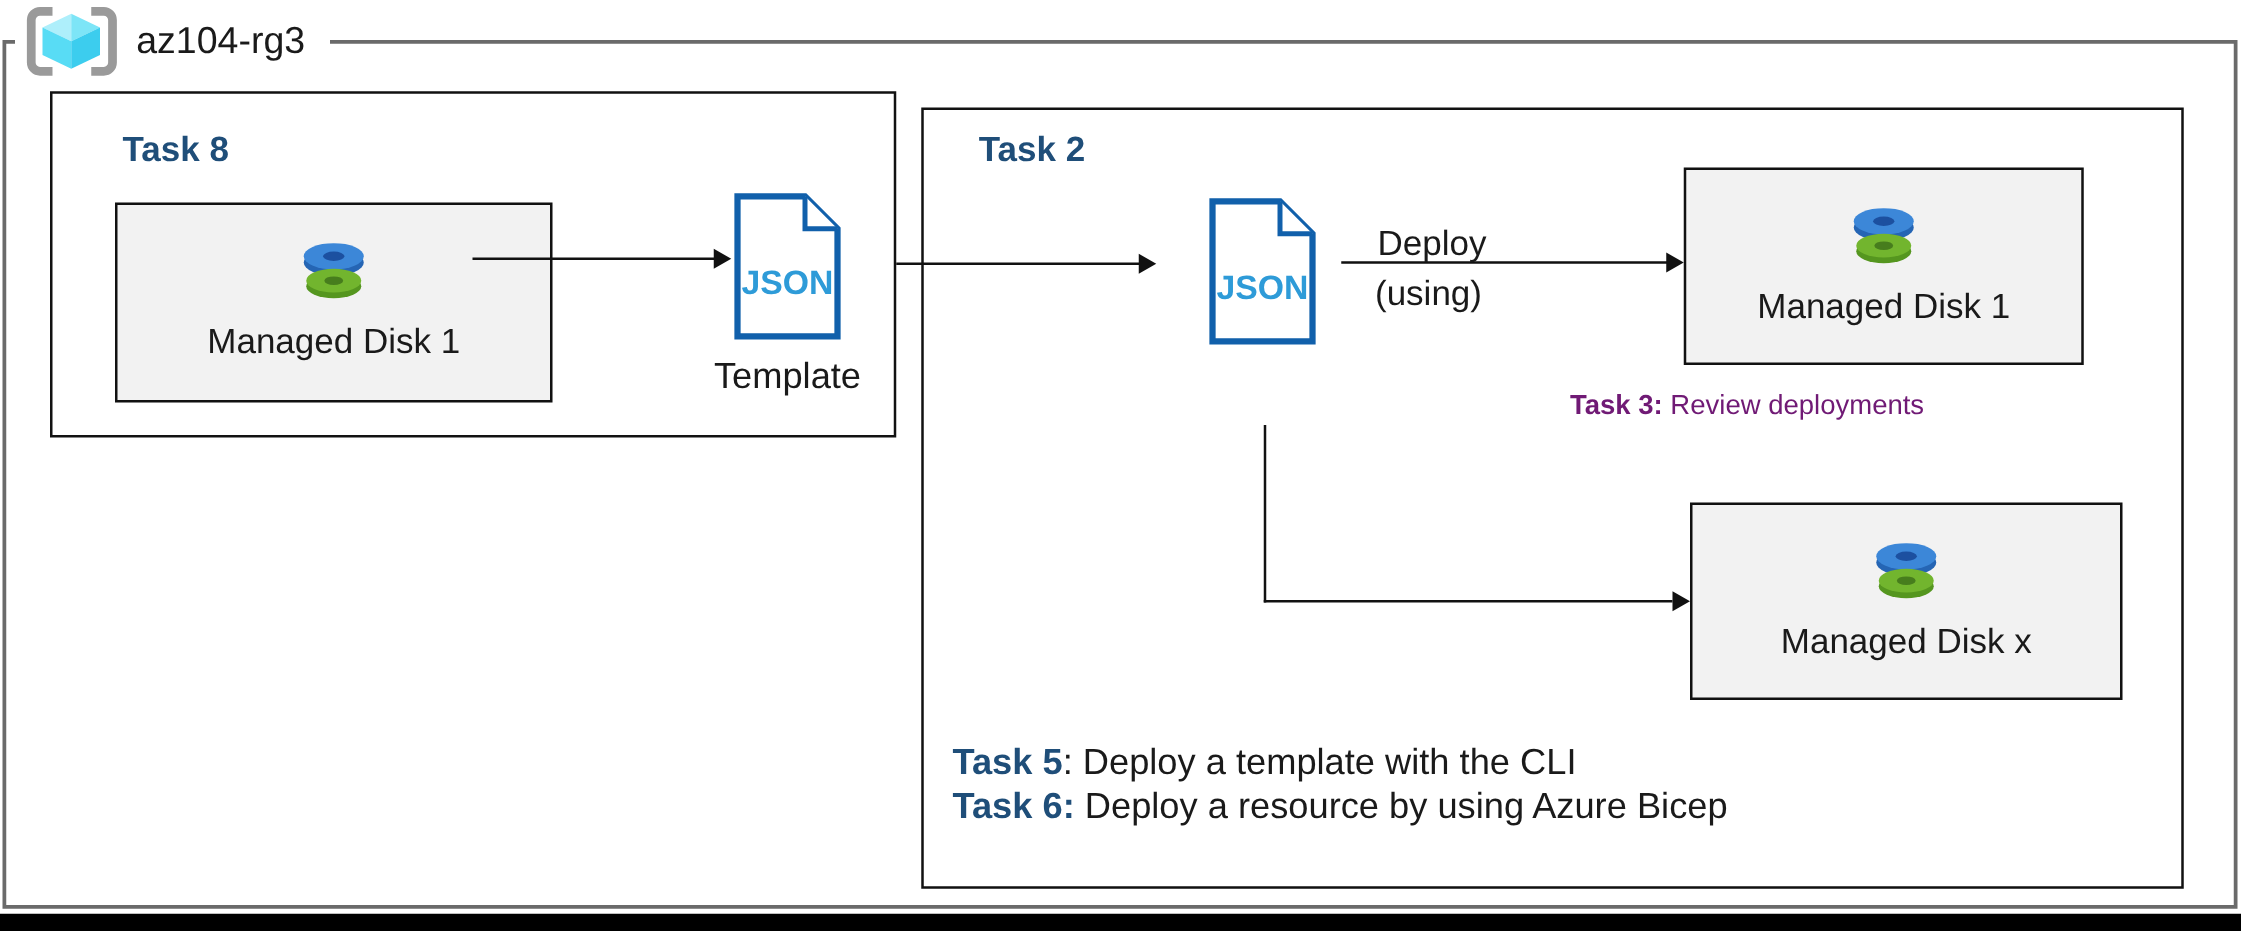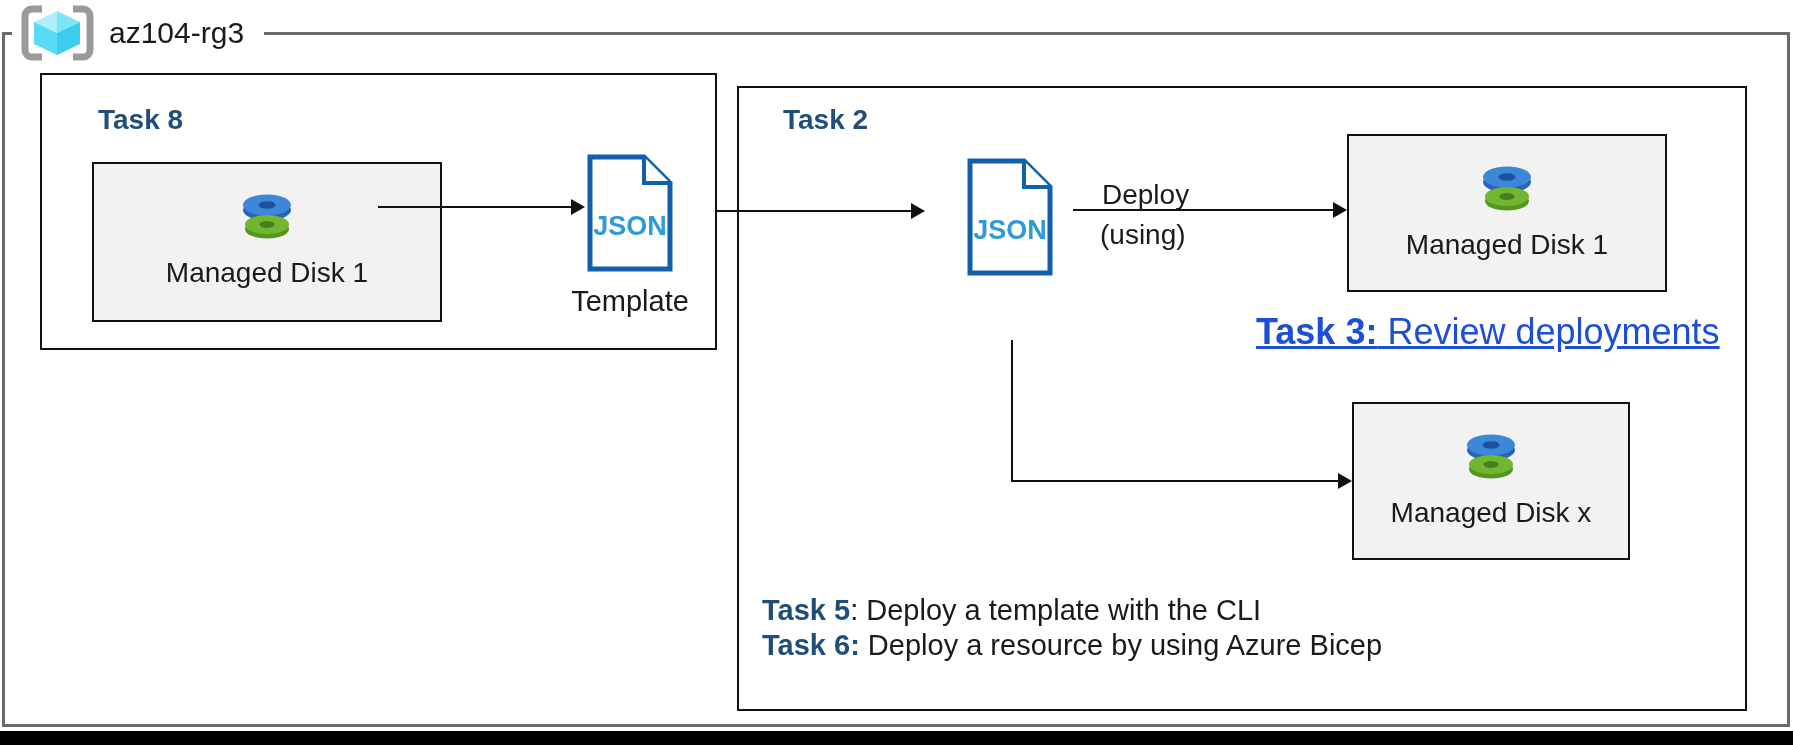--- a/index.html
+++ b/index.html
@@ -29,21 +29,21 @@
   .hline { position:absolute; height:2px; background:#111; z-index:3; }
   .vline { position:absolute; width:2px; background:#111; z-index:3; }
   .arrowhead-right {
     position:absolute; width:0; height:0; z-index:3;
     border-top:8px solid transparent; border-bottom:8px solid transparent;
     border-left:14px solid #111;
   }
   .flow-label { position:absolute; font-size:28px; color:#1a1a1a; z-index:3; white-space:nowrap; }
   .icon-caption { position:absolute; font-size:29px; color:#1a1a1a; text-align:center; z-index:3; white-space:nowrap; }
   .json-icon { position:absolute; z-index:3; }
-  .task3-line { position:absolute; font-size:36px; color:#1d4ed8; z-index:3; white-space:nowrap;text-decoration:underline; }
+  .task3-line { position:absolute; font-size:22px; color:#701a75; z-index:3; white-space:nowrap; }
   .task3-line .b { font-weight:bold; }
   .tasks-list { position:absolute; left:762px; top:593px; z-index:3; font-size:29px; line-height:35px; color:#1a1a1a; }
   .tasks-list .b { font-weight:bold; color:#1f4e79; }
   .bottom-bar { position:absolute; left:0; top:731px; width:1793px; height:14px; background:#000; z-index:4; }
 </style>
 </head>
 <body>
 
 <div class="canvas">
 
@@ -116,21 +116,21 @@
   </div>
 
   <div class="task3-line" style="left:1256px; top:311px;">
     <span class="b">Task 3:</span><span> Review deployments</span>
   </div>
 
   <div class="vline" style="left:1011px; top:340px; height:142px;"></div>
   <div class="hline" style="left:1011px; top:480px; width:327px;"></div>
   <div class="arrowhead-right" style="left:1338px; top:473px;"></div>
 
-  <div class="disk-box" style="left:1352px; top:402px; width:278px; height:158px;">
+  <div class="disk-box" style="left:1352px; top:402px; width:346px; height:158px;">
     <svg width="52" height="50" viewBox="0 0 52 50">
       <ellipse cx="26" cy="19" rx="24" ry="10.5" fill="#2565b4"></ellipse>
       <ellipse cx="26" cy="14" rx="24" ry="10.5" fill="#3c87d8"></ellipse>
       <ellipse cx="26" cy="14" rx="8.5" ry="3.8" fill="#1c50a0"></ellipse>
       <ellipse cx="26" cy="38" rx="22" ry="9.5" fill="#55961f"></ellipse>
       <ellipse cx="26" cy="33.5" rx="22" ry="9.5" fill="#72b52e"></ellipse>
       <ellipse cx="26" cy="33.5" rx="7.5" ry="3.4" fill="#477d1d"></ellipse>
     </svg>
     <div class="lbl">Managed Disk x</div>
   </div>

